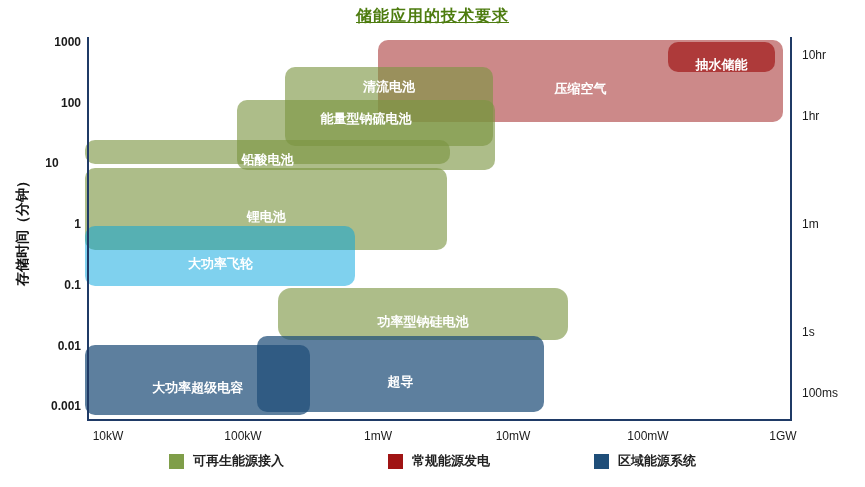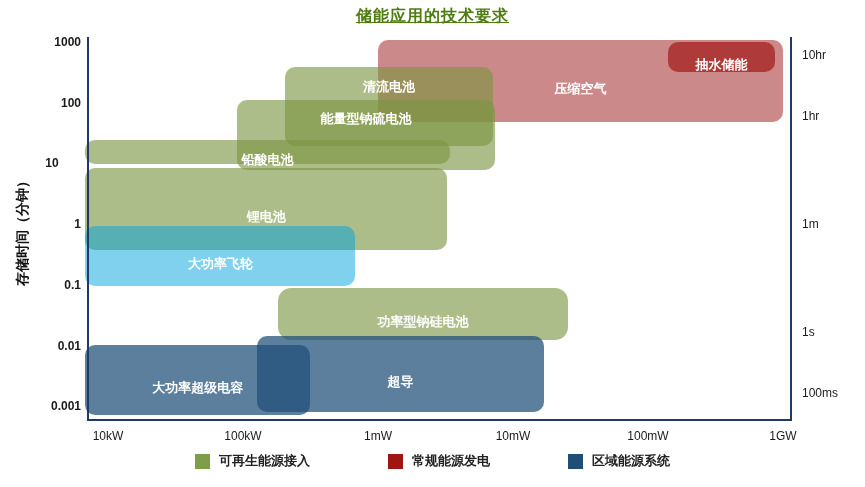--- a/index.html
+++ b/index.html
@@ -20,21 +20,21 @@
   .tech-label{position:absolute;left:0;width:100%;text-align:center;color:#fff;
               font-size:13px;font-weight:bold;white-space:nowrap;}
   .tech-label.center{top:50%;transform:translateY(-50%);margin-top:8px;}
   .tech-label.upper{top:14%;}
   .y-tick{position:absolute;width:58px;text-align:right;font-size:12px;font-weight:bold;
           color:#1a1a1a;z-index:6;}
   .y-tick-right{position:absolute;width:60px;text-align:left;font-size:12px;
                 color:#1a1a1a;z-index:6;}
   .x-tick{position:absolute;width:90px;text-align:center;font-size:12px;color:#1a1a1a;z-index:6;}
   #legend{position:absolute;left:0;top:452px;width:865px;display:flex;
-          justify-content:center;gap:78px;align-items:center;}
+          justify-content:center;gap:104px;align-items:center;}
   .legend-item{display:flex;align-items:center;gap:9px;}
   .legend-swatch{width:15px;height:15px;display:inline-block;}
   .legend-label{font-size:13px;font-weight:bold;color:#222;white-space:nowrap;}
 </style>
 </head>
 <body>
 
 <div id="chart">
   <div id="chart-title">储能应用的技术要求</div>
   <div id="y-axis-label">存储时间（分钟）</div>

